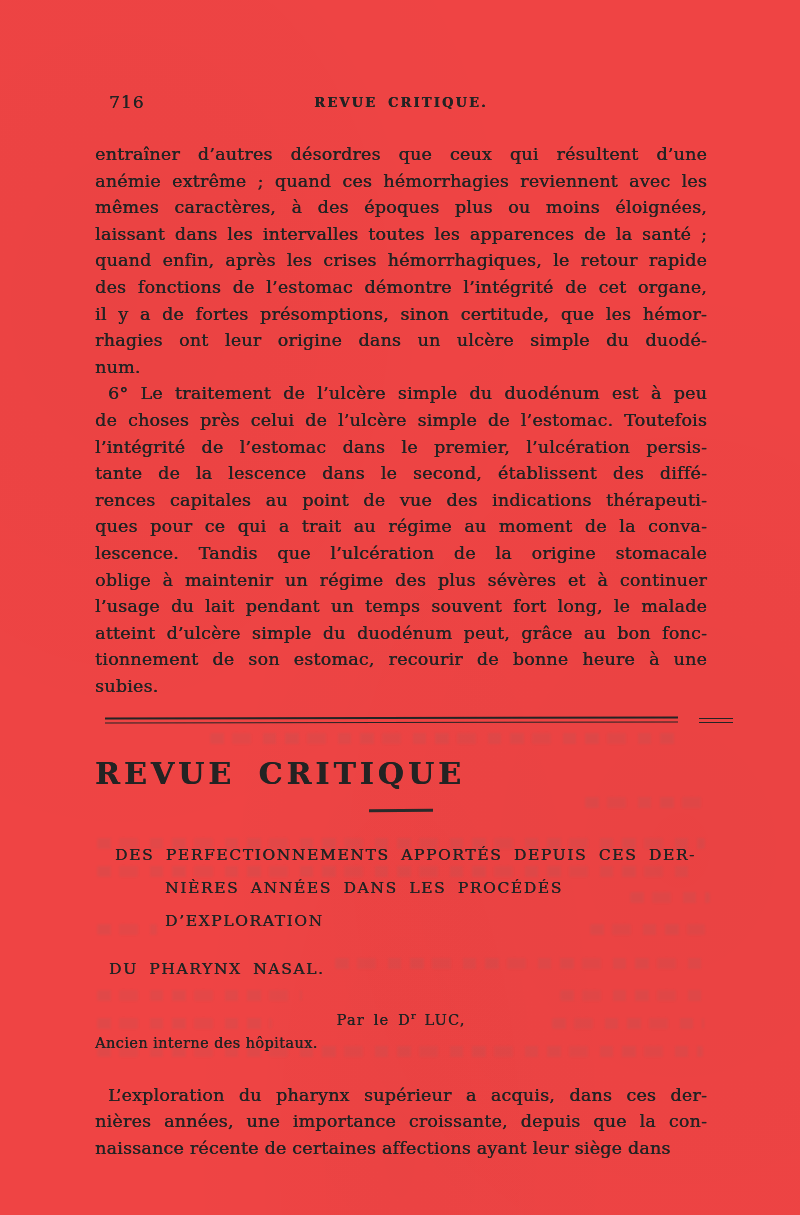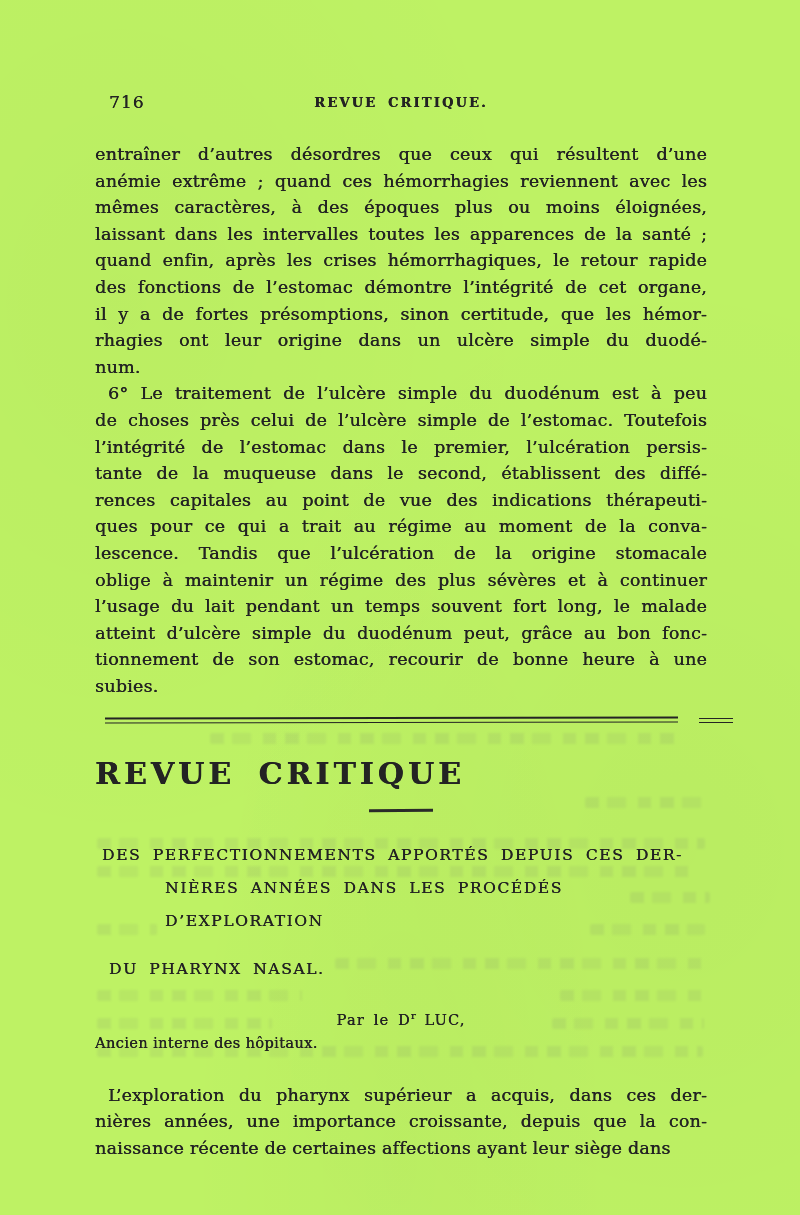--- a/index.html
+++ b/index.html
@@ -1,20 +1,20 @@
 <!DOCTYPE html>
 <html><head>
 <meta charset="utf-8">
 <style>
   html, body { margin: 0; padding: 0; background: #fbfbf9; }
   .page {
     position: relative;
     width: 800px;
     height: 1215px;
-    background: #bef264;
+    background: #ef4444;
     overflow: hidden;
     font-family: "DejaVu Serif", "Liberation Serif", serif;
     color: #232323;
   }
   
   .page::before {
     content: "";
     position: absolute; inset: 0;
     background:
       radial-gradient(ellipse at 15% 25%, rgba(0,0,0,0.018), transparent 45%),
@@ -76,21 +76,21 @@
     margin: 17px auto 0 auto;
     transform: rotate(-0.5deg);
   }
 
   .subtitle {
     margin-top: 27px;
     font-size: 15.5px;
     letter-spacing: 1.6px; word-spacing: 5px;
     line-height: 33px;
   }
-  .st1 { margin-left: 7px; }
+  .st1 { margin-left: 20px; }
   .st2 { margin-left: 70px; }
   .st3 { margin-left: 14px; margin-top: 15px; }
 
   .byline {
     margin-top: 19px;
     text-align: center;
     font-size: 14.5px; letter-spacing: 1.2px; word-spacing: 3px;
     line-height: 21px;
   }
   .byline sup { font-size: 10px; letter-spacing: 0; }
@@ -163,21 +163,21 @@
           <div class="tline">quand enfin, après les crises hémorrhagiques, le retour rapide</div>
           <div class="tline">des fonctions de l’estomac démontre l’intégrité de cet organe,</div>
           <div class="tline">il y a de fortes présomptions, sinon certitude, que les hémor-</div>
           <div class="tline">rhagies ont leur origine dans un ulcère simple du duodé-</div>
           <div class="tline lastline">num.</div>
         </div>
       <div class="para">
           <div class="tline indent">6° Le traitement de l’ulcère simple du duodénum est à peu</div>
           <div class="tline">de choses près celui de l’ulcère simple de l’estomac. Toutefois</div>
           <div class="tline">l’intégrité de l’estomac dans le premier, l’ulcération persis-</div>
-          <div class="tline">tante de la muqueuse dans le second, établissent des diffé-</div>
+          <div class="tline">tante de la lescence dans le second, établissent des diffé-</div>
           <div class="tline">rences capitales au point de vue des indications thérapeuti-</div>
           <div class="tline">ques pour ce qui a trait au régime au moment de la conva-</div>
           <div class="tline">lescence. Tandis que l’ulcération de la origine stomacale</div>
           <div class="tline">oblige à maintenir un régime des plus sévères et à continuer</div>
           <div class="tline">l’usage du lait pendant un temps souvent fort long, le malade</div>
           <div class="tline">atteint d’ulcère simple du duodénum peut, grâce au bon fonc-</div>
           <div class="tline">tionnement de son estomac, recourir de bonne heure à une</div>
           <div class="tline lastline">subies.</div>
         </div>
     </div>

